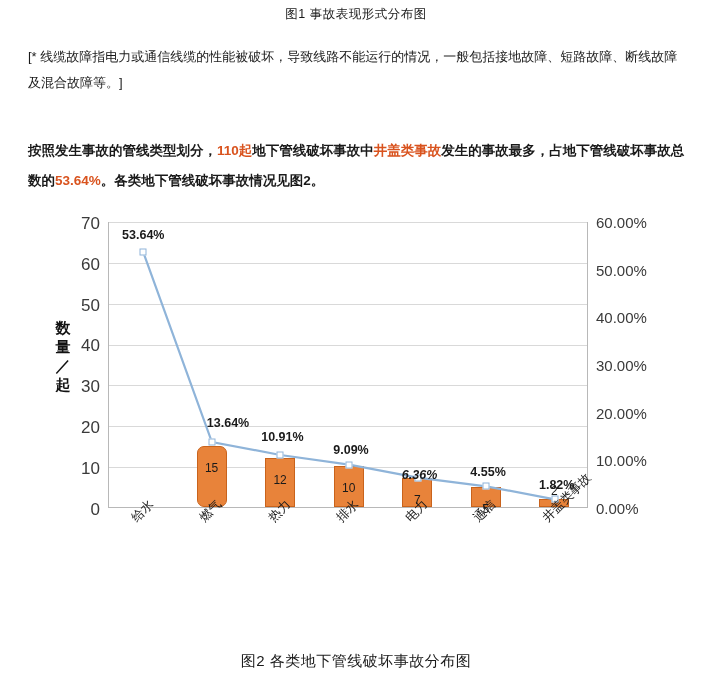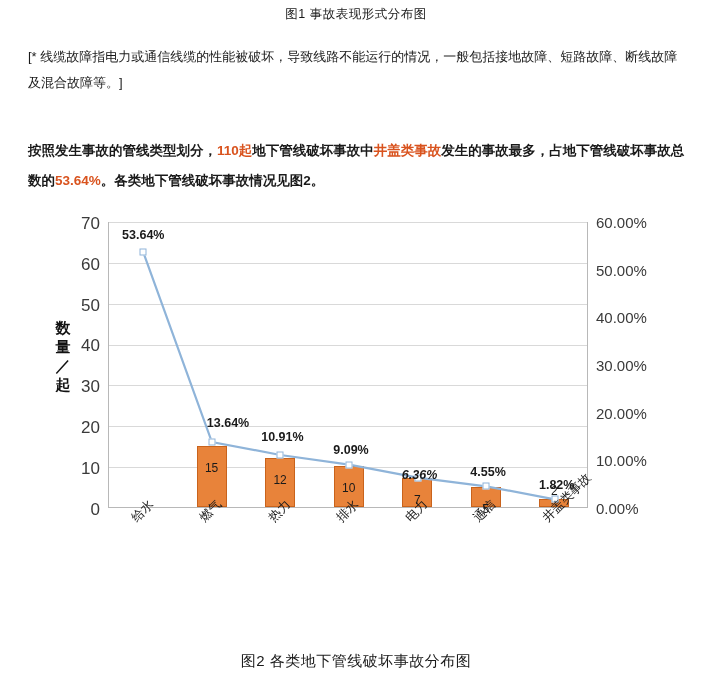--- a/index.html
+++ b/index.html
@@ -253,21 +253,21 @@
     <div class="plot">
 
       <div class="gridline" style="top:0px;"></div>
       <div class="gridline" style="top:40.9px;"></div>
       <div class="gridline" style="top:81.7px;"></div>
       <div class="gridline" style="top:122.6px;"></div>
       <div class="gridline" style="top:163.4px;"></div>
       <div class="gridline" style="top:204.3px;"></div>
       <div class="gridline" style="top:245.1px;"></div>
 
-      <div class="bar" style="left:87.6px; width:30px; height:61.3px;">
+      <div class="bar" style="left:87.6px; width:30px; height:61.3px;border-radius:7px;">
         <div class="bar-val">15</div>
       </div>
       <div class="bar" style="left:156.1px; width:30px; height:49.0px;">
         <div class="bar-val">12</div>
       </div>
       <div class="bar" style="left:224.7px; width:30px; height:40.9px;">
         <div class="bar-val">10</div>
       </div>
       <div class="bar" style="left:293.3px; width:30px; height:28.6px;">
         <div class="bar-val">7</div>

